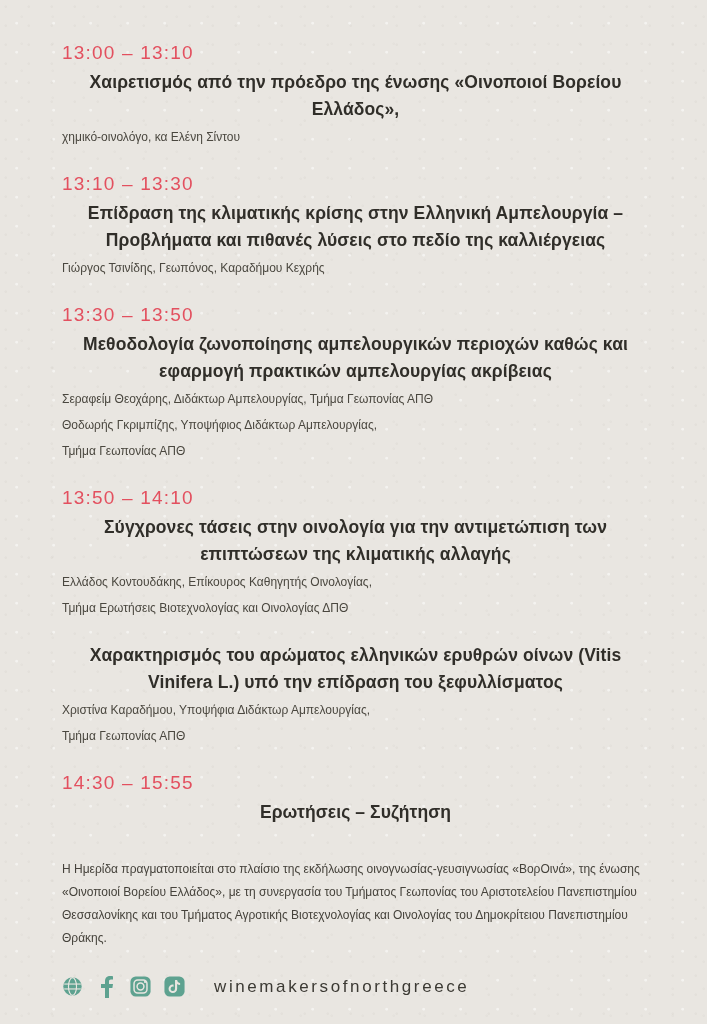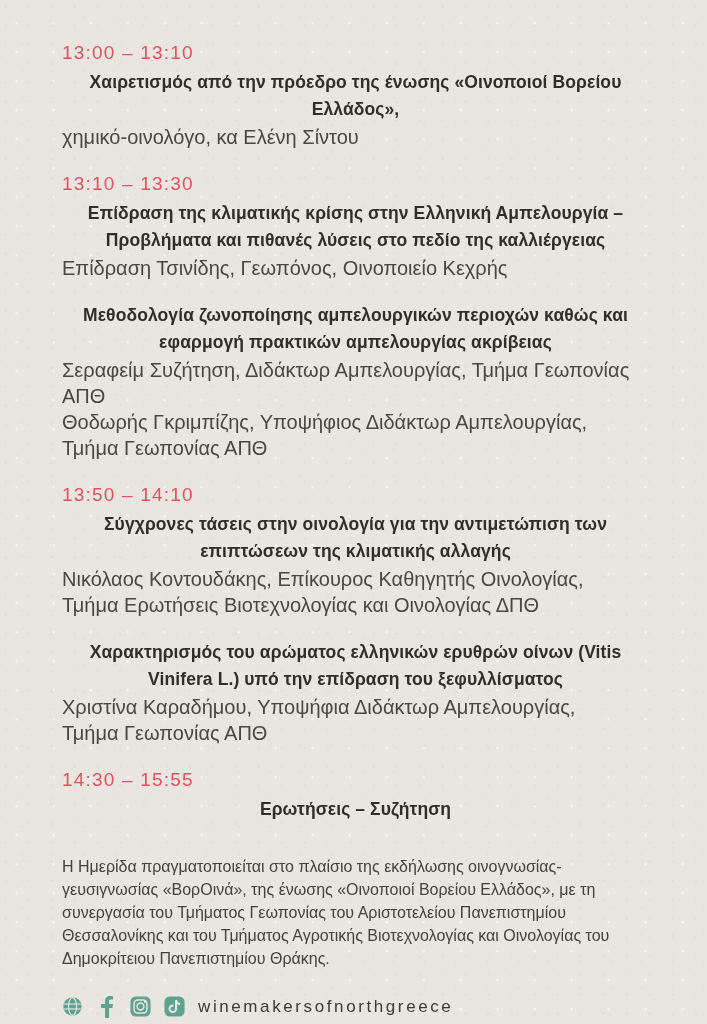--- a/index.html
+++ b/index.html
@@ -18,60 +18,61 @@
   .poster { width:707px; height:1024px; padding:40px 58px 16px 62px; position:relative; }
   .slot { max-width:587px; margin-bottom:21px; }
   .slot-time {
     color:#e3505f; font-size:19px; font-weight:500;
     letter-spacing:1.2px; line-height:26px; margin-bottom:3px;
   }
   .slot-title {
     font-size:17.5px; font-weight:700; color:#302e29;
     line-height:27px; letter-spacing:.1px; margin-bottom:1px;text-align:center;
   }
-  .speaker { font-size:20px; font-weight:400; color:#4a473f; line-height:26px; }
+  .speaker { font-size:12px; font-weight:400; color:#4a473f; line-height:26px; }
   .speaker:empty { display:none; }
   .note {
     max-width:592px; margin-top:32px;
-    font-size:16px; line-height:23px; color:#45423b;
+    font-size:12px; line-height:23px; color:#45423b;
   }
   .social-row { margin-top:26px; display:flex; align-items:center; gap:13px; }
   .social-icon { width:21px; height:21px; display:inline-flex; align-items:center; justify-content:center; }
-  .social-handle { font-size:17px; color:#3c3a34; letter-spacing:2.6px; margin-left:0; }
+  .social-handle { font-size:17px; color:#3c3a34; letter-spacing:2.6px; margin-left:16px; }
 </style>
 </head>
 <body>
 
 <div class="poster">
 
   <section class="slot">
     <div class="slot-time">13:00 – 13:10</div>
     <h2 class="slot-title">Χαιρετισμός από την πρόεδρο της ένωσης «Οινοποιοί Βορείου Ελλάδος»,</h2>
     <div class="speaker">χημικό-οινολόγο, κα Ελένη Σίντου</div>
 
   </section>
 
   <section class="slot">
     <div class="slot-time">13:10 – 13:30</div>
     <h2 class="slot-title">Επίδραση της κλιματικής κρίσης στην Ελληνική Αμπελουργία – Προβλήματα και πιθανές λύσεις στο πεδίο της καλλιέργειας</h2>
-    <div class="speaker">Επίδραση Τσινίδης, Γεωπόνος, Οινοποιείο Κεχρής</div>
+    <div class="speaker">Γιώργος Τσινίδης, Γεωπόνος, Καραδήμου Κεχρής</div>
 
   </section>
 
   <section class="slot">
+    <div class="slot-time">13:30 – 13:50</div>
     <h2 class="slot-title">Μεθοδολογία ζωνοποίησης αμπελουργικών περιοχών καθώς και εφαρμογή πρακτικών αμπελουργίας ακρίβειας</h2>
-    <div class="speaker">Σεραφείμ Συζήτηση, Διδάκτωρ Αμπελουργίας, Τμήμα Γεωπονίας ΑΠΘ</div>
+    <div class="speaker">Σεραφείμ Θεοχάρης, Διδάκτωρ Αμπελουργίας, Τμήμα Γεωπονίας ΑΠΘ</div>
     <div class="speaker">Θοδωρής Γκριμπίζης, Υποψήφιος Διδάκτωρ Αμπελουργίας,</div>
     <div class="speaker">Τμήμα Γεωπονίας ΑΠΘ</div>
   </section>
 
   <section class="slot">
     <div class="slot-time">13:50 – 14:10</div>
     <h2 class="slot-title">Σύγχρονες τάσεις στην οινολογία για την αντιμετώπιση των επιπτώσεων της κλιματικής αλλαγής</h2>
-    <div class="speaker">Νικόλαος Κοντουδάκης, Επίκουρος Καθηγητής Οινολογίας,</div>
+    <div class="speaker">Ελλάδος Κοντουδάκης, Επίκουρος Καθηγητής Οινολογίας,</div>
     <div class="speaker">Τμήμα Ερωτήσεις Βιοτεχνολογίας και Οινολογίας ΔΠΘ</div>
 
   </section>
 
   <section class="slot">
     <h2 class="slot-title">Χαρακτηρισμός του αρώματος ελληνικών ερυθρών οίνων (Vitis Vinifera L.) υπό την επίδραση του ξεφυλλίσματος</h2>
     <div class="speaker">Χριστίνα Καραδήμου, Υποψήφια Διδάκτωρ Αμπελουργίας,</div>
     <div class="speaker">Τμήμα Γεωπονίας ΑΠΘ</div>
 
   </section>

